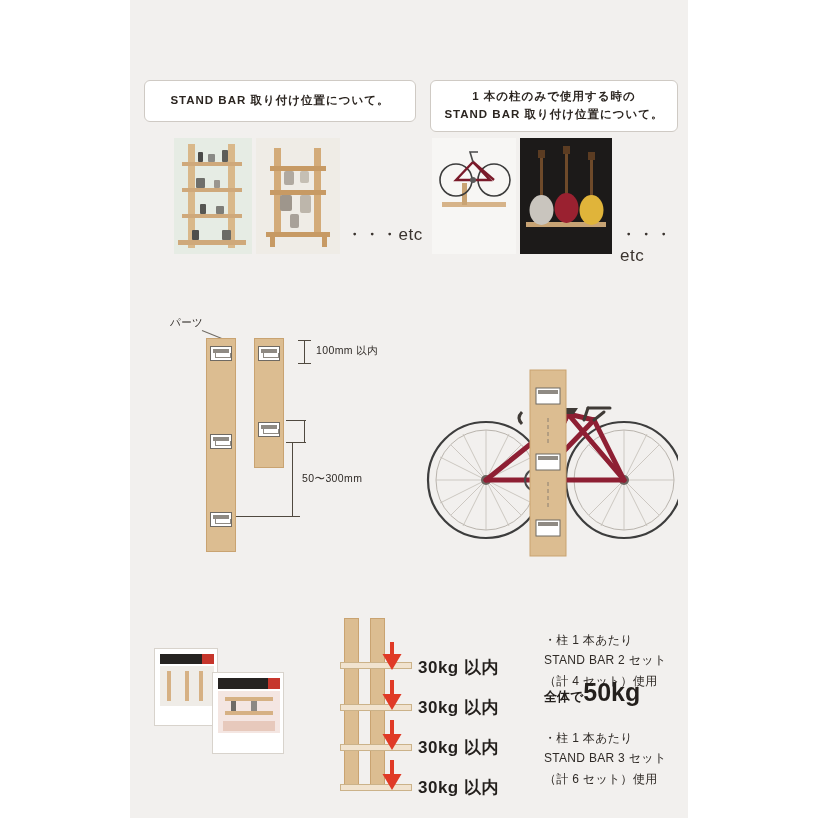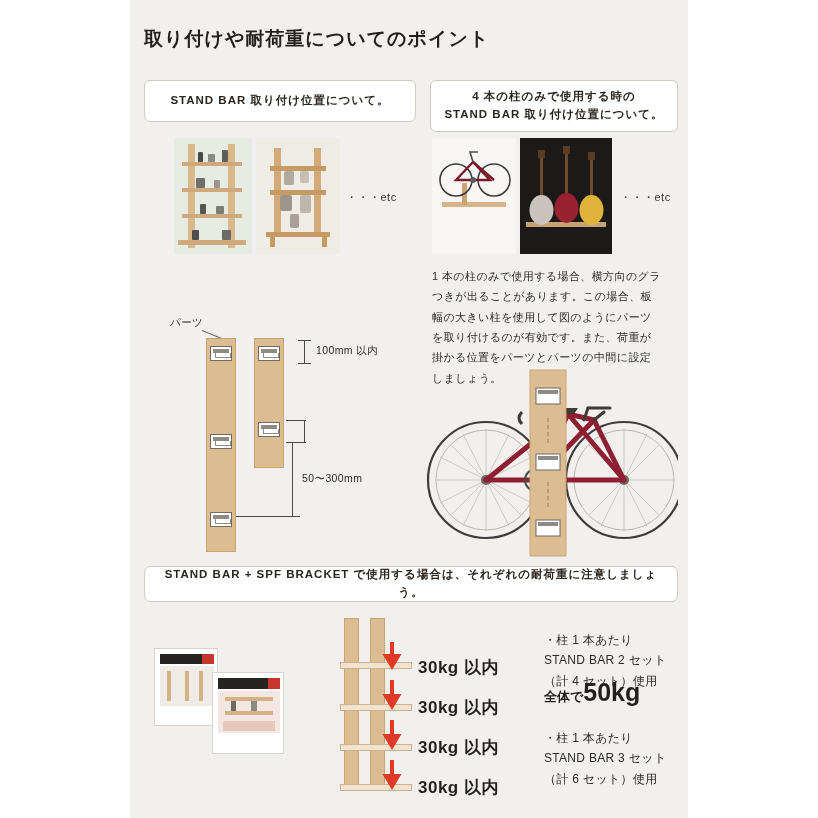--- a/index.html
+++ b/index.html
@@ -65,23 +65,24 @@
   #box-right { left: 300px; top: 80px;  width: 248px; height: 52px; }
   #box-wide  { left: 14px;  top: 566px; width: 534px; height: 36px; }
 
   
   .photo {
     position: absolute;
     box-sizing: border-box;
   }
   .etc-text {
     position: absolute;
-    font-size: 11px;
+    font-size: 17px;
     letter-spacing: 0.5px;
     color: #3a332e;
+    margin-top: 33px;
   }
   .body-text {
     position: absolute;
     font-size: 11px;
     line-height: 1.85;
     letter-spacing: 0.4px;
     color: #2f2a26;
   }
 
   
@@ -220,25 +221,24 @@
 </style>
 </head>
 <body>
 
 <div id="page">
 
   <div class="sheet"></div>
 
   <div class="content">
 
-    <div class="page-title">取り付けや耐荷重についてのポイント</div>
 
     <div class="label-box" id="box-left">STAND BAR 取り付け位置について。</div>
 
-    <div class="label-box" id="box-right" style="white-space:pre-line;">4 本の柱のみで使用する時の
+    <div class="label-box" id="box-right" style="white-space:pre-line;">1 本の柱のみで使用する時の
 STAND BAR 取り付け位置について。</div>
 
     <div class="photo" id="photo1">
       <div class="wallbar" style="left:14px;top:6px;width:7px;height:104px;"></div>
       <div class="wallbar" style="left:54px;top:6px;width:7px;height:104px;"></div>
       <div class="shelf" style="left:8px;top:24px;width:60px;height:4px;"></div>
       <div class="shelf" style="left:8px;top:50px;width:60px;height:4px;"></div>
       <div class="shelf" style="left:8px;top:76px;width:60px;height:4px;"></div>
       <div class="shelf" style="left:4px;top:102px;width:68px;height:5px;"></div>
       <div class="obj" style="left:24px;top:14px;width:5px;height:10px;background:#4a4a48;"></div>
@@ -301,26 +301,20 @@
           <rect x="70" y="20" width="3" height="44" fill="#6e4a2a"></rect>
           <ellipse cx="71.5" cy="72" rx="12" ry="15" fill="#e0b43a"></ellipse>
           <rect x="68" y="14" width="7" height="8" fill="#5b3c22"></rect>
         </g>
       </svg>
     </div>
 
     <div class="etc-text" style="left:490px; top:190px;">・・・etc</div>
 
 
-    <div class="body-text" style="left:302px; top:266px; width:250px; white-space:pre-line;">1 本の柱のみで使用する場合、横方向のグラ
-つきが出ることがあります。この場合、板
-幅の大きい柱を使用して図のようにパーツ
-を取り付けるのが有効です。また、荷重が
-掛かる位置をパーツとパーツの中間に設定
-しましょう。</div>
 
     <div class="diagram">
 
       <div class="dimtext" style="left:26px; top:4px;">パーツ</div>
       <div class="leadline" style="left:58px; top:18px; width:34px; height:1px; transform:rotate(22deg); transform-origin:left center;"></div>
 
       <div class="board" style="left:62px; top:26px; width:30px; height:214px;"></div>
 
       <div class="board" style="left:110px; top:26px; width:30px; height:130px;"></div>
 
@@ -409,21 +403,20 @@
           <rect x="120" y="154" width="20" height="4" fill="#8f8a83"></rect>
         </g>
 
         <line x1="130" y1="50" x2="130" y2="76" stroke="#8a7f70" stroke-width="1" stroke-dasharray="4 3"></line>
         <line x1="130" y1="114" x2="130" y2="142" stroke="#8a7f70" stroke-width="1" stroke-dasharray="4 3"></line>
 
         <path d="M104 44 q-6 6 0 12" stroke="#3f3a36" stroke-width="3" fill="none"></path>
       </svg>
     </div>
 
-    <div class="label-box" id="box-wide">STAND BAR + SPF BRACKET で使用する場合は、それぞれの耐荷重に注意しましょう。</div>
 
     <div class="pkg" style="left:24px; top:648px; width:64px; height:78px;">
       <div style="position:absolute;left:5px;top:5px;width:54px;height:10px;background:#262321;"></div>
       <div style="position:absolute;left:5px;top:17px;width:54px;height:40px;background:#efece7;"></div>
       <div style="position:absolute;left:12px;top:22px;width:4px;height:30px;background:#d6b184;"></div>
       <div style="position:absolute;left:30px;top:22px;width:4px;height:30px;background:#d6b184;"></div>
       <div style="position:absolute;left:44px;top:22px;width:4px;height:30px;background:#d6b184;"></div>
       <div style="position:absolute;left:5px;top:59px;width:54px;height:14px;background:#ffffff;"></div>
       <div style="position:absolute;left:47px;top:5px;width:12px;height:10px;background:#c6362c;"></div>
     </div>

